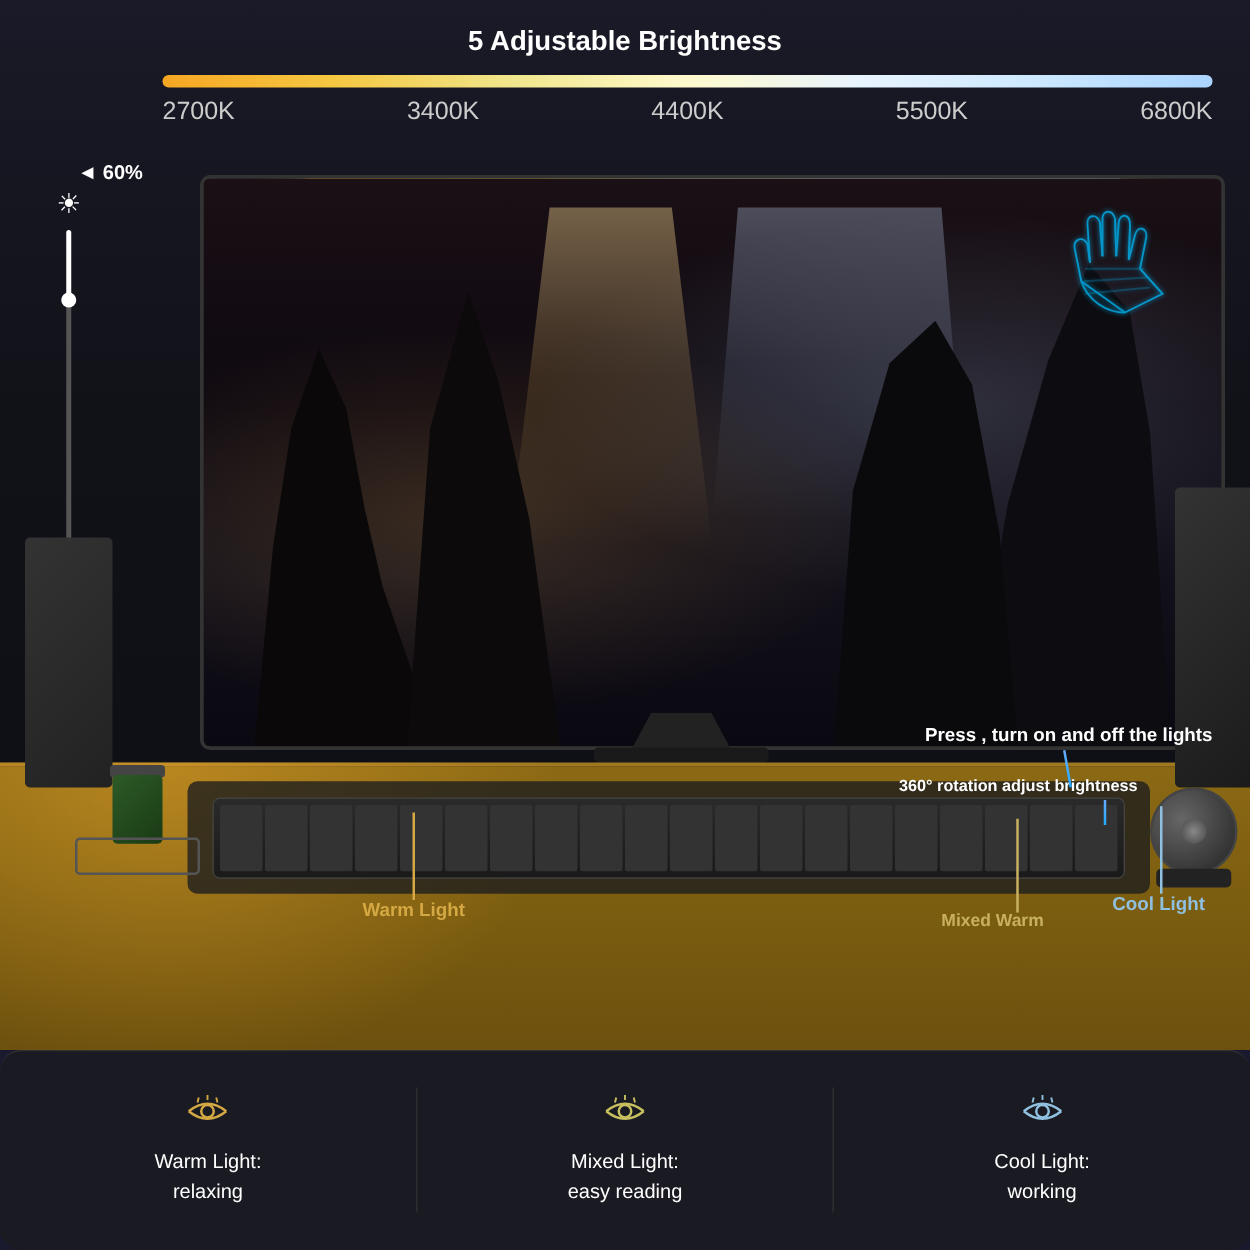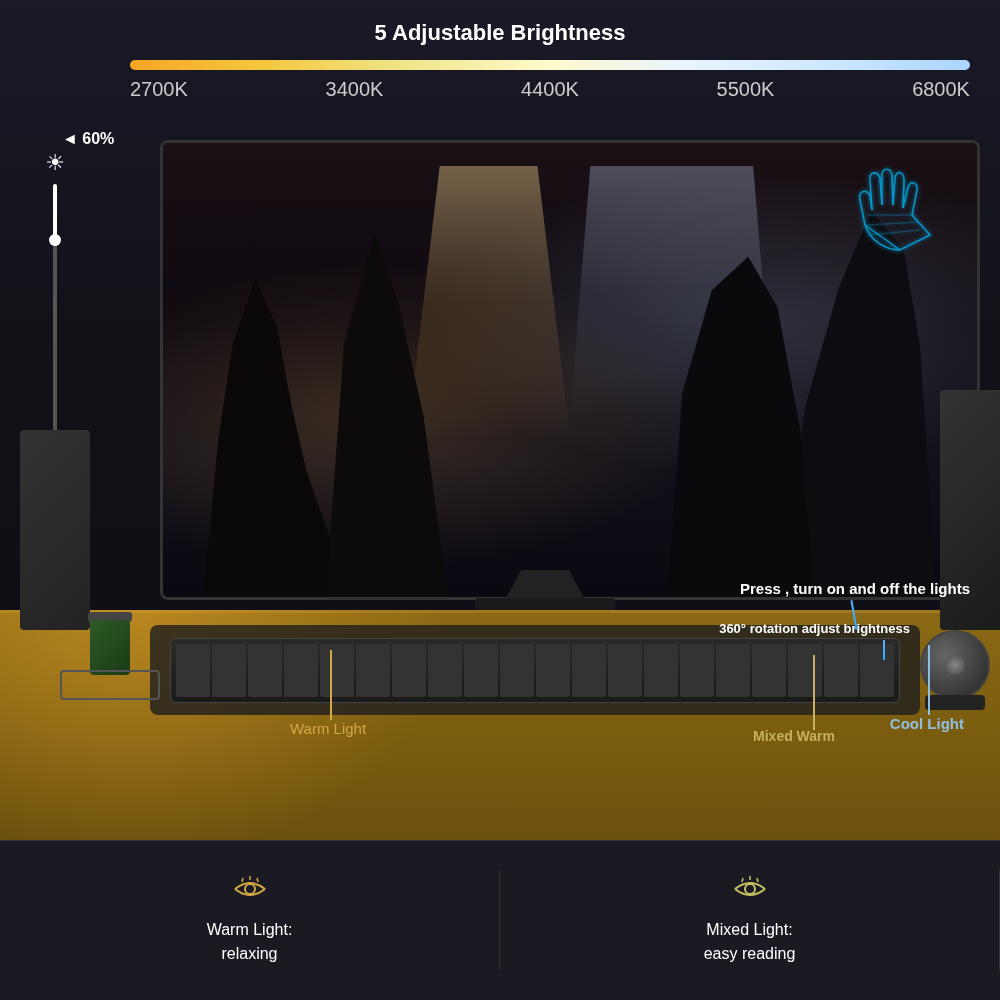--- a/index.html
+++ b/index.html
@@ -330,21 +330,21 @@
       border-radius: 4px;
     }
 
     
     .label-warm {
       position: absolute;
       top: 610px;
       left: 200px;
       color: #d4a843;
       font-size: 15px;
-      font-weight: 400;
+      font-weight: 700;
       text-align: center;
     }
 
     .label-mixed {
       position: absolute;
       top: 618px;
       right: 165px;
       color: #c8b060;
       font-size: 14px;
       font-weight: 600;
@@ -444,20 +444,21 @@
 
     
     .bottom-section {
       width: 100%;
       height: 180px;
       background: #1a1a22;
       display: flex;
       justify-content: space-around;
       align-items: center;
       border-top: 1px solid #333;
+      border-radius: 17px;
     }
 
     .light-mode-item {
       display: flex;
       flex-direction: column;
       align-items: center;
       gap: 8px;
       flex: 1;
     }
 
@@ -769,16 +770,31 @@
           <line x1="28" y1="7" x2="27" y2="3" stroke="#c8c060" stroke-width="1.5"></line>
         </svg>
       </div>
       <div class="mode-label" style="color:#fff; font-size:16px; text-align:center; line-height:1.5;">
         <span>Mixed Light:<br>easy reading</span>
       </div>
     </div>
 
     <div class="divider"></div>
 
+    <div class="light-mode-item">
+      <div class="mode-icon-cool">
+        <svg width="40" height="28" viewBox="0 0 40 28" xmlns="http://www.w3.org/2000/svg">
+          <path d="M5,14 Q20,2 35,14" stroke="#90c0e0" stroke-width="2" fill="none"></path>
+          <path d="M5,14 Q20,26 35,14" stroke="#90c0e0" stroke-width="2" fill="none"></path>
+          <circle cx="20" cy="14" r="5" stroke="#90c0e0" stroke-width="2" fill="none"></circle>
+          <line x1="12" y1="7" x2="13" y2="3" stroke="#90c0e0" stroke-width="1.5"></line>
+          <line x1="20" y1="5" x2="20" y2="1" stroke="#90c0e0" stroke-width="1.5"></line>
+          <line x1="28" y1="7" x2="27" y2="3" stroke="#90c0e0" stroke-width="1.5"></line>
+        </svg>
+      </div>
+      <div class="mode-label" style="color:#fff; font-size:16px; text-align:center; line-height:1.5;">
+        <span>Cool Light:<br>working</span>
+      </div>
+    </div>
 
   </div>
 
 </div>
 
 </body></html>

